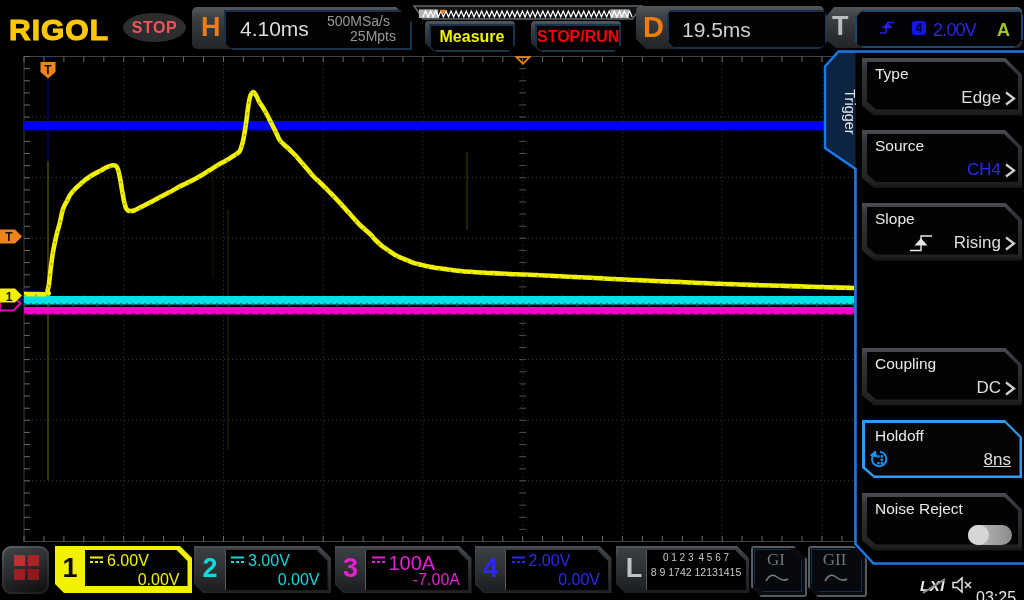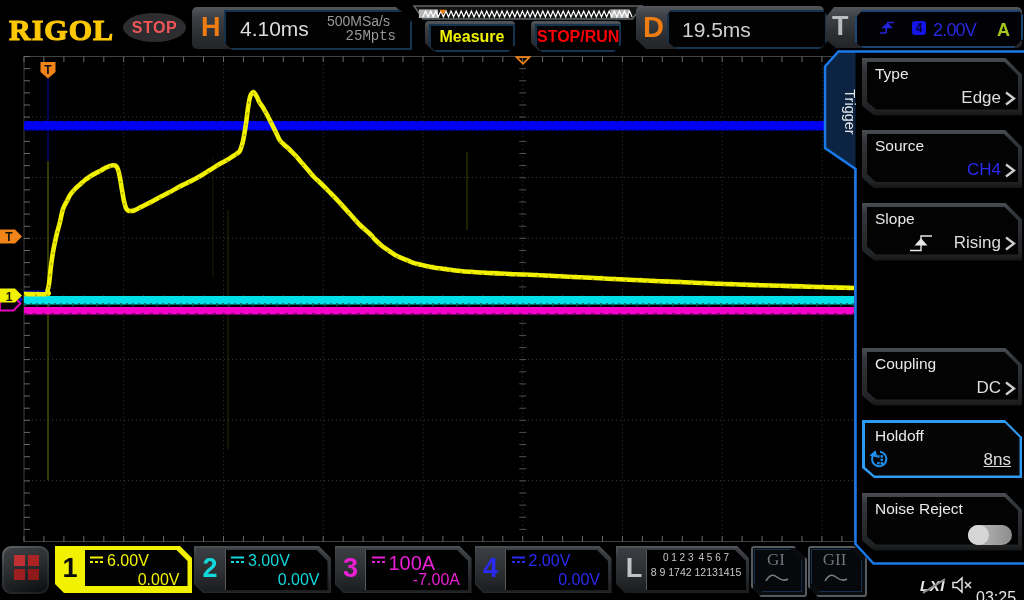--- a/index.html
+++ b/index.html
@@ -52,29 +52,29 @@
 <polygon points="516.5,57.2 529.5,57.2 523,63.8" fill="none" stroke="#f08418" stroke-width="1.8"></polygon>
 <polygon points="0,229.5 15,229.5 22,236.5 15,243.5 0,243.5" fill="#f08418"></polygon>
 <text x="9" y="241" text-anchor="middle" font-size="12" font-weight="bold" fill="#111" font-family="Liberation Sans">T</text>
 <polygon points="1,292.5 14.5,292.5 21.5,299.5 14.5,306.5 1,306.5" fill="#04040a" stroke="#0000e0" stroke-width="1.8"></polygon>
 <polygon points="0,296.5 13.5,296.5 20.5,303.5 13.5,310.5 0,310.5" fill="#070007" stroke="#e800c0" stroke-width="1.8"></polygon>
 <polygon points="0,288.5 15,288.5 22,295.5 15,302.5 0,302.5" fill="#f2f200"></polygon>
 <text x="9" y="300.5" text-anchor="middle" font-size="12" font-weight="bold" fill="#111" font-family="Liberation Sans">1</text>
 </g>
 </svg>
 
-<div class="abs" style="left:9px;top:13px;width:110px;height:28px;font-family:Liberation Serif, serif;font-weight:bold;font-size:30px;color:#ffc805;letter-spacing:1px;-webkit-text-stroke:1.1px #ffc805;">RIGOL</div>
+<div class="abs" style="left:9px;top:13px;width:110px;height:28px;font-family:Liberation Sans, sans-serif;font-weight:bold;font-size:30px;color:#ffc805;letter-spacing:1px;-webkit-text-stroke:1.1px #ffc805;">RIGOL</div>
 <div class="abs" style="left:123px;top:13px;width:63px;height:29px;background:#2d2d30;border-radius:50%;text-align:center;line-height:29px;font-size:16px;font-weight:bold;color:#f25558;letter-spacing:0.5px;">STOP</div>
 
 <div class="abs shell" style="left:192px;top:7px;width:217px;height:42px;border-radius:5px;clip-path:polygon(0 0,calc(100% - 13px) 0,100% 13px,100% 100%,0 100%);"></div>
 <div class="abs" style="left:201px;top:12px;font-size:27px;font-weight:bold;color:#f07d14;">H</div>
 <div class="abs inner" style="left:224px;top:10px;width:184px;height:36px;clip-path:polygon(0 0,calc(100% - 12px) 0,100% 12px,100% 100%,8px 100%,0 calc(100% - 8px));"></div>
 <div class="abs" style="left:240px;top:17px;font-size:21px;color:#dcdcdc;">4.10ms</div>
 <div class="abs" style="left:324px;top:13px;width:66px;text-align:right;font-size:14px;color:#989898;">500MSa/s</div>
-<div class="abs" style="left:324px;top:28px;width:72px;text-align:right;font-size:14px;color:#989898;font-family:Liberation Mono, monospace;">25Mpts</div>
+<div class="abs" style="left:324px;top:28px;width:72px;text-align:right;font-size:14px;color:#989898;">25Mpts</div>
 
 <svg class="abs" style="left:410px;top:5px" width="236" height="16" viewBox="0 0 236 16">
 <polygon points="4,1 232,1 222.5,14 13,14" fill="#131313" stroke="#60666a" stroke-width="1.5"></polygon>
 <rect x="8.9" y="4.4" width="19.2" height="8.6" fill="#b5b5b5"></rect>
 <rect x="200.4" y="4.4" width="18.7" height="8.6" fill="#b5b5b5"></rect>
 <path d="M13,12 L15.6,6.0 L18.1,11.9 L20.7,6.0 L23.2,11.9 L25.8,6.0 L28.3,11.9 L30.9,6.0 L33.4,11.9 L36.0,6.0 L38.5,11.9 L41.0,6.0 L43.6,11.9 L46.1,6.0 L48.7,11.9 L51.2,6.0 L53.8,11.9 L56.3,6.0 L58.9,11.9 L61.4,6.0 L64.0,11.9 L66.5,6.0 L69.1,11.9 L71.6,6.0 L74.2,11.9 L76.7,6.0 L79.3,11.9 L81.8,6.0 L84.4,11.9 L86.9,6.0 L89.5,11.9 L92.0,6.0 L94.6,11.9 L97.1,6.0 L99.7,11.9 L102.2,6.0 L104.8,11.9 L107.3,6.0 L109.9,11.9 L112.4,6.0 L115.0,11.9 L117.5,6.0 L120.1,11.9 L122.6,6.0 L125.2,11.9 L127.7,6.0 L130.3,11.9 L132.8,6.0 L135.4,11.9 L137.9,6.0 L140.5,11.9 L143.0,6.0 L145.6,11.9 L148.1,6.0 L150.7,11.9 L153.2,6.0 L155.8,11.9 L158.4,6.0 L160.9,11.9 L163.5,6.0 L166.0,11.9 L168.6,6.0 L171.1,11.9 L173.7,6.0 L176.2,11.9 L178.8,6.0 L181.3,11.9 L183.9,6.0 L186.4,11.9 L189.0,6.0 L191.5,11.9 L194.1,6.0 L196.6,11.9 L199.2,6.0 L201.7,11.9 L204.3,6.0 L206.8,11.9 L209.4,6.0 L211.9,11.9 L214.5,6.0 L217.0,11.9 L219.6,6.0 L222.1,11.9" fill="none" stroke="#fff" stroke-width="1.2"></path>
 <polygon points="29.3,4.7 36.5,4.7 32.9,9.6" fill="#f08418"></polygon>
 </svg>
 
 <div class="abs shell" style="left:425px;top:21px;width:90px;height:30px;border-radius:4px;clip-path:polygon(0 0,100% 0,100% calc(100% - 8px),calc(100% - 8px) 100%,8px 100%,0 calc(100% - 8px));"></div>

